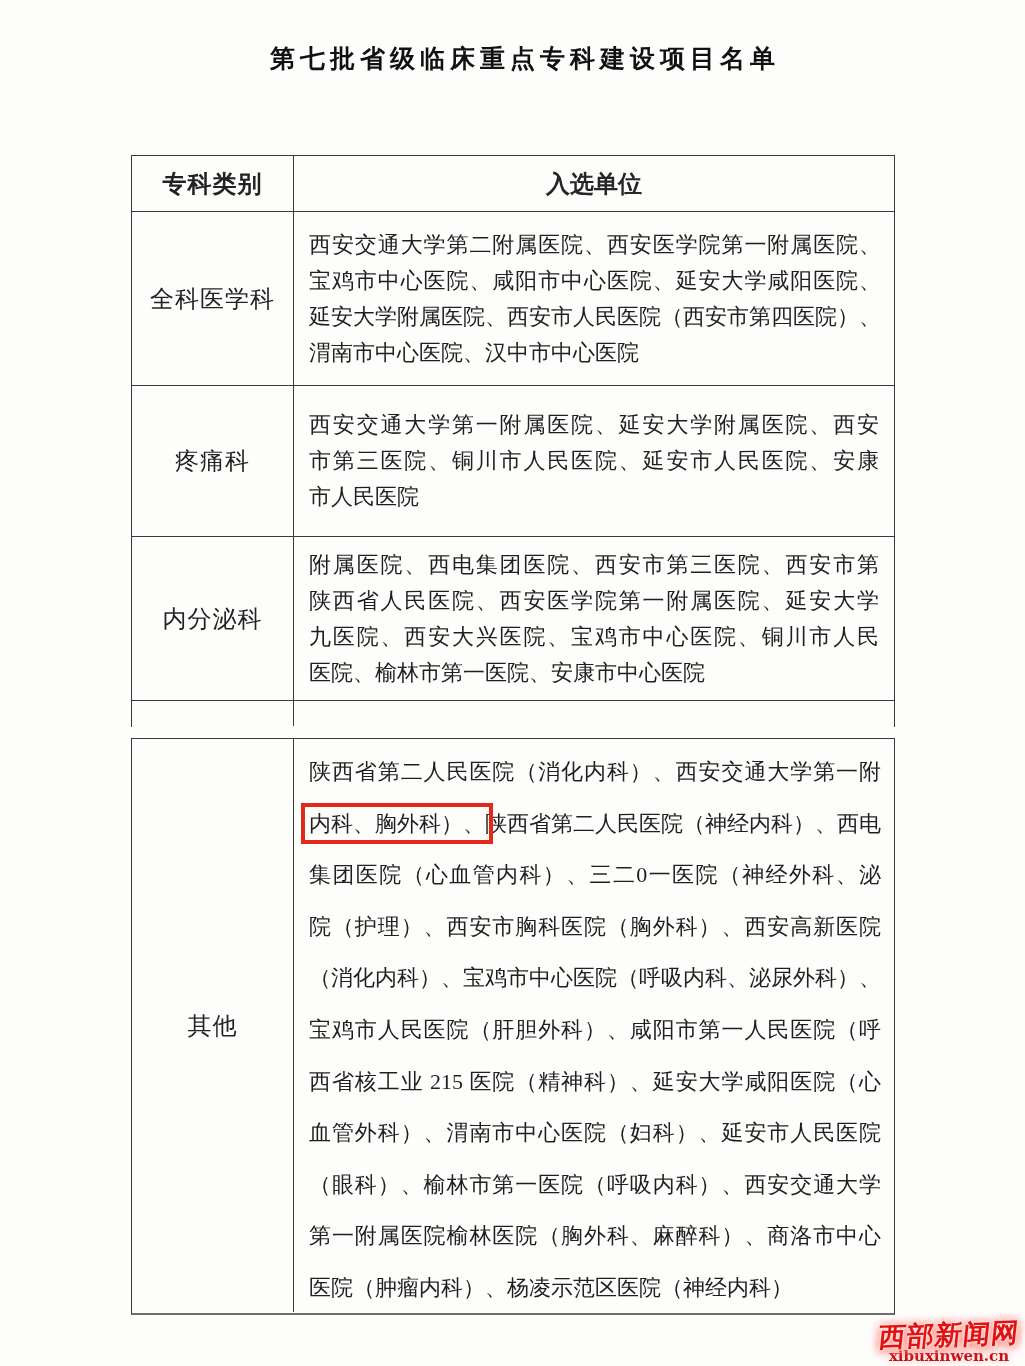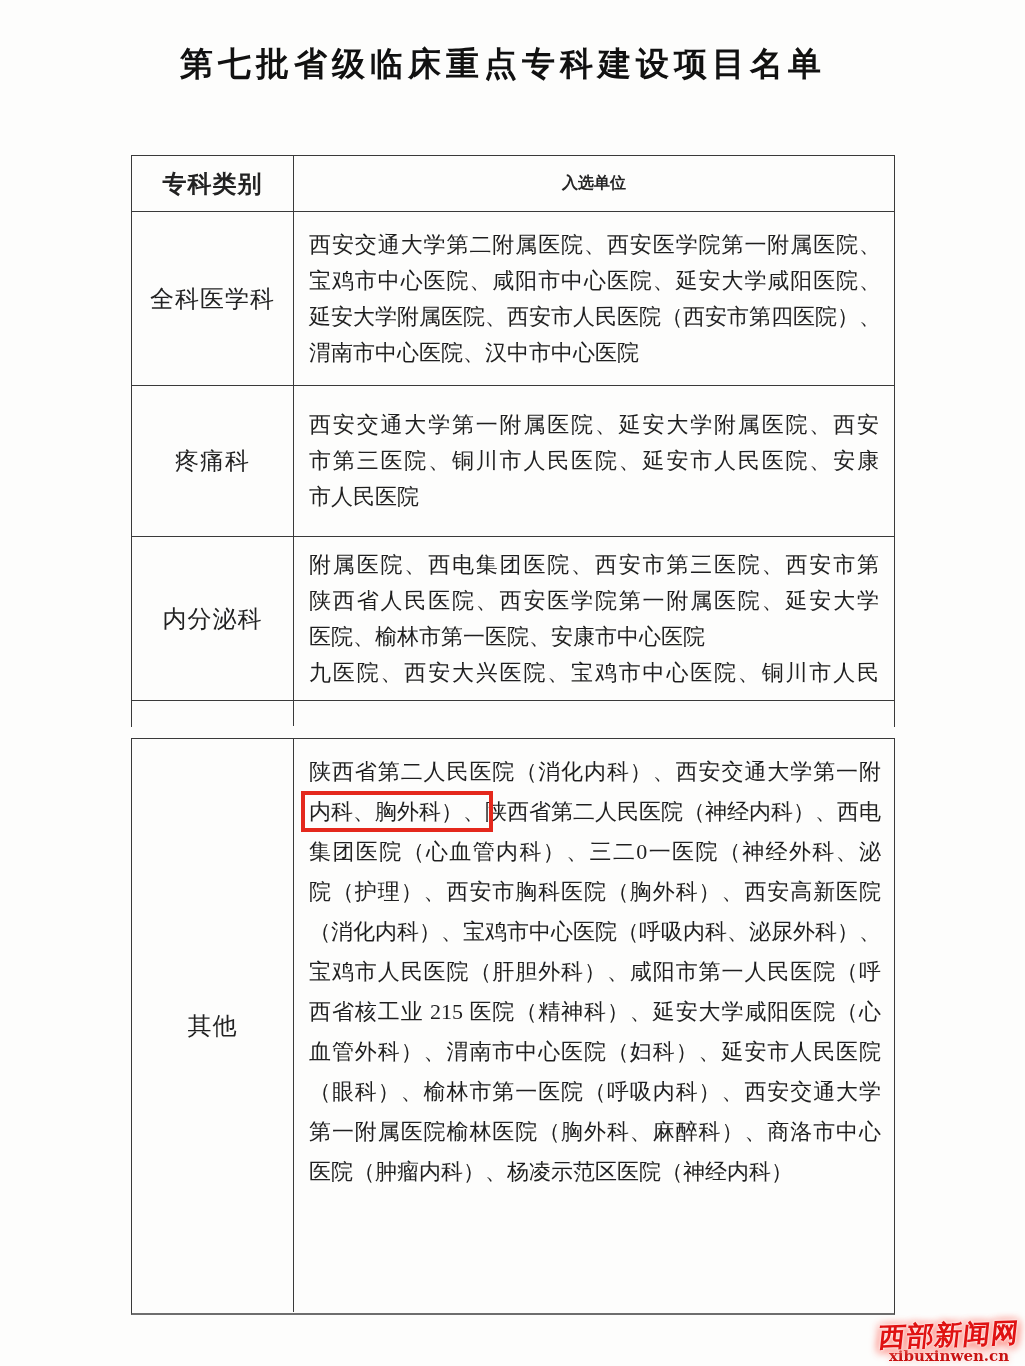--- a/index.html
+++ b/index.html
@@ -5,24 +5,24 @@
   html,body { margin:0; padding:0; }
   body {
     width:1025px; height:1366px;
     background:#fdfdfc;
     font-family:"Liberation Serif","DejaVu Serif",serif;
     color:#262626;
   }
   .page { position:relative; width:1025px; height:1366px; overflow:hidden; background:#fdfdfc; }
 
   .doc-title {
-    position:absolute; top:42px; left:121px; width:764px;
+    position:absolute; top:42px; left:143px; width:764px;
     text-align:center;
     font-family:"Liberation Sans","DejaVu Sans",sans-serif;
-    font-weight:bold; font-size:33px; letter-spacing:5px; color:#111;
+    font-weight:bold; font-size:25px; letter-spacing:5px; color:#111;
     white-space:nowrap;
   }
 
   .tbl {
     position:absolute; left:131px; width:764px;
     border:1px solid #3a3a3a;
     box-sizing:border-box;
     background:transparent;
   }
   #table1 { top:111px; height:572px; border-bottom:none;margin-top:44px; }
@@ -33,36 +33,36 @@
   .row.stub { height:25px; border-bottom:none; }
 
   .cat {
     width:161px; flex:0 0 161px;
     border-right:1px solid #3a3a3a;
     display:flex; align-items:center; justify-content:center;
     font-size:24px; color:#222; letter-spacing:1px;
   }
   .hdr .cat, .hdr .units { font-weight:bold; }
   .hdr { height:56px; }
-  .hdr .units { justify-content:center; align-items:center; display:flex; font-size:16px; }
+  .hdr .units { justify-content:center; align-items:center; display:flex; font-size:24px; }
 
   .units {
     flex:1 1 auto; box-sizing:border-box;
     padding:0 15px;
     display:flex; flex-direction:column; justify-content:center;
   }
   .line {
     font-size:22px; color:#1f1f1f;
     line-height:36px;
     text-align:justify; text-align-last:justify;
     white-space:nowrap;
   }
   .line.short { text-align-last:left; }
   #table2 .line { line-height:40px; }
-  #table2 .units { justify-content:flex-start; padding-top:13px; padding-bottom:4px; }
+  #table2 .units { justify-content:space-between; padding-top:13px; padding-bottom:4px; }
 
   .hl {
     outline:4px solid #e4281c;
     outline-offset:4px;
   }
 
   .watermark {
     position:absolute; right:6px; bottom:1px;
     text-align:center; line-height:1.05;
   }
@@ -109,22 +109,22 @@
         <div class="line">市第三医院、铜川市人民医院、延安市人民医院、安康</div>
         <div class="line short">市人民医院</div>
       </div>
     </div>
 
     <div class="row" style="height:164px;">
       <div class="cat">内分泌科</div>
       <div class="units">
         <div class="line">附属医院、西电集团医院、西安市第三医院、西安市第</div>
         <div class="line">陕西省人民医院、西安医学院第一附属医院、延安大学</div>
+        <div class="line">九医院、西安大兴医院、宝鸡市中心医院、铜川市人民</div>
         <div class="line short">医院、榆林市第一医院、安康市中心医院</div>
-        <div class="line">九医院、西安大兴医院、宝鸡市中心医院、铜川市人民</div>
       </div>
     </div>
 
     <div class="row stub">
       <div class="cat"></div>
       <div class="units"></div>
     </div>
   </div>
 
   <div class="tbl" id="table2">

